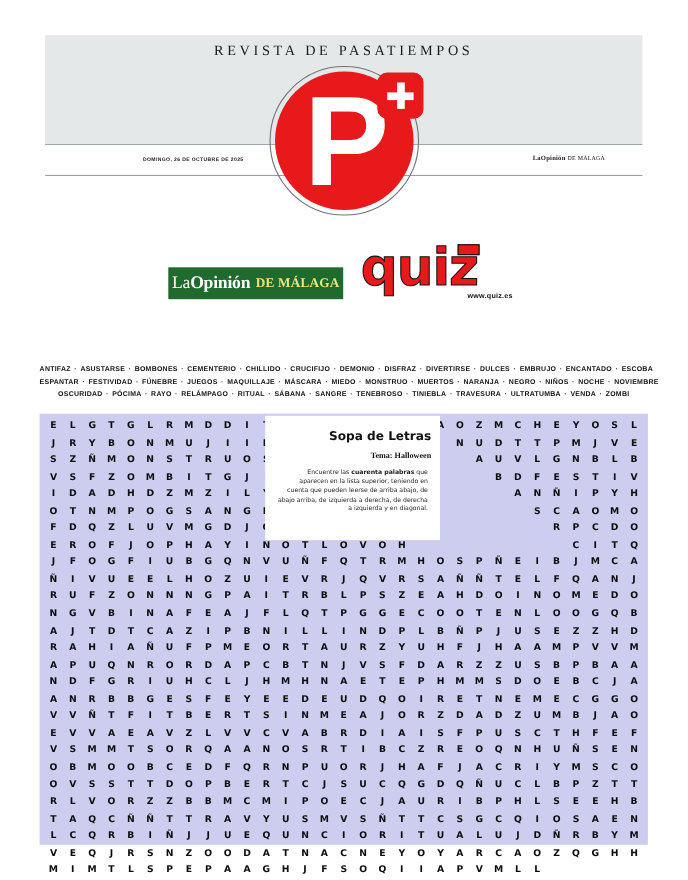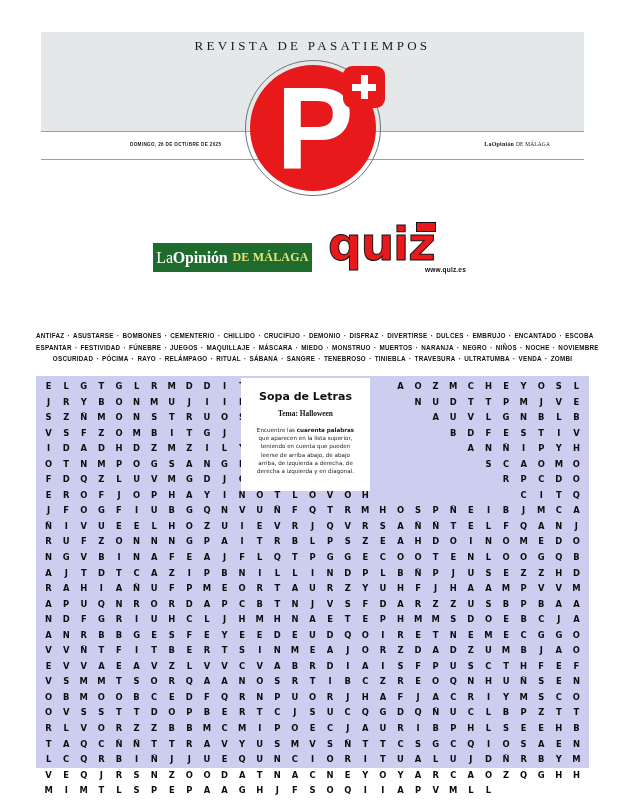--- a/index.html
+++ b/index.html
@@ -207,24 +207,24 @@
     color: #0d0d0d;
     text-align: center;
     line-height: 15.55px;
     letter-spacing: 0;
   }
 
   
   .infobox {
     position: absolute;
     left: 241px; top: 378px;
-    width: 129px; height: 113px;
+    width: 159px; height: 113px;
     background: #ffffff;
     padding: 12px 8px 6px 8px;
-    text-align: center;
+    text-align: right;
   }
   .ib-title {
     font-family: "DejaVu Sans", sans-serif;
     font-size: 11px;
     font-weight: bold;
     color: #111111;
     margin-bottom: 6px;
   }
   .ib-theme {
     font-family: Liberation Serif, serif;

